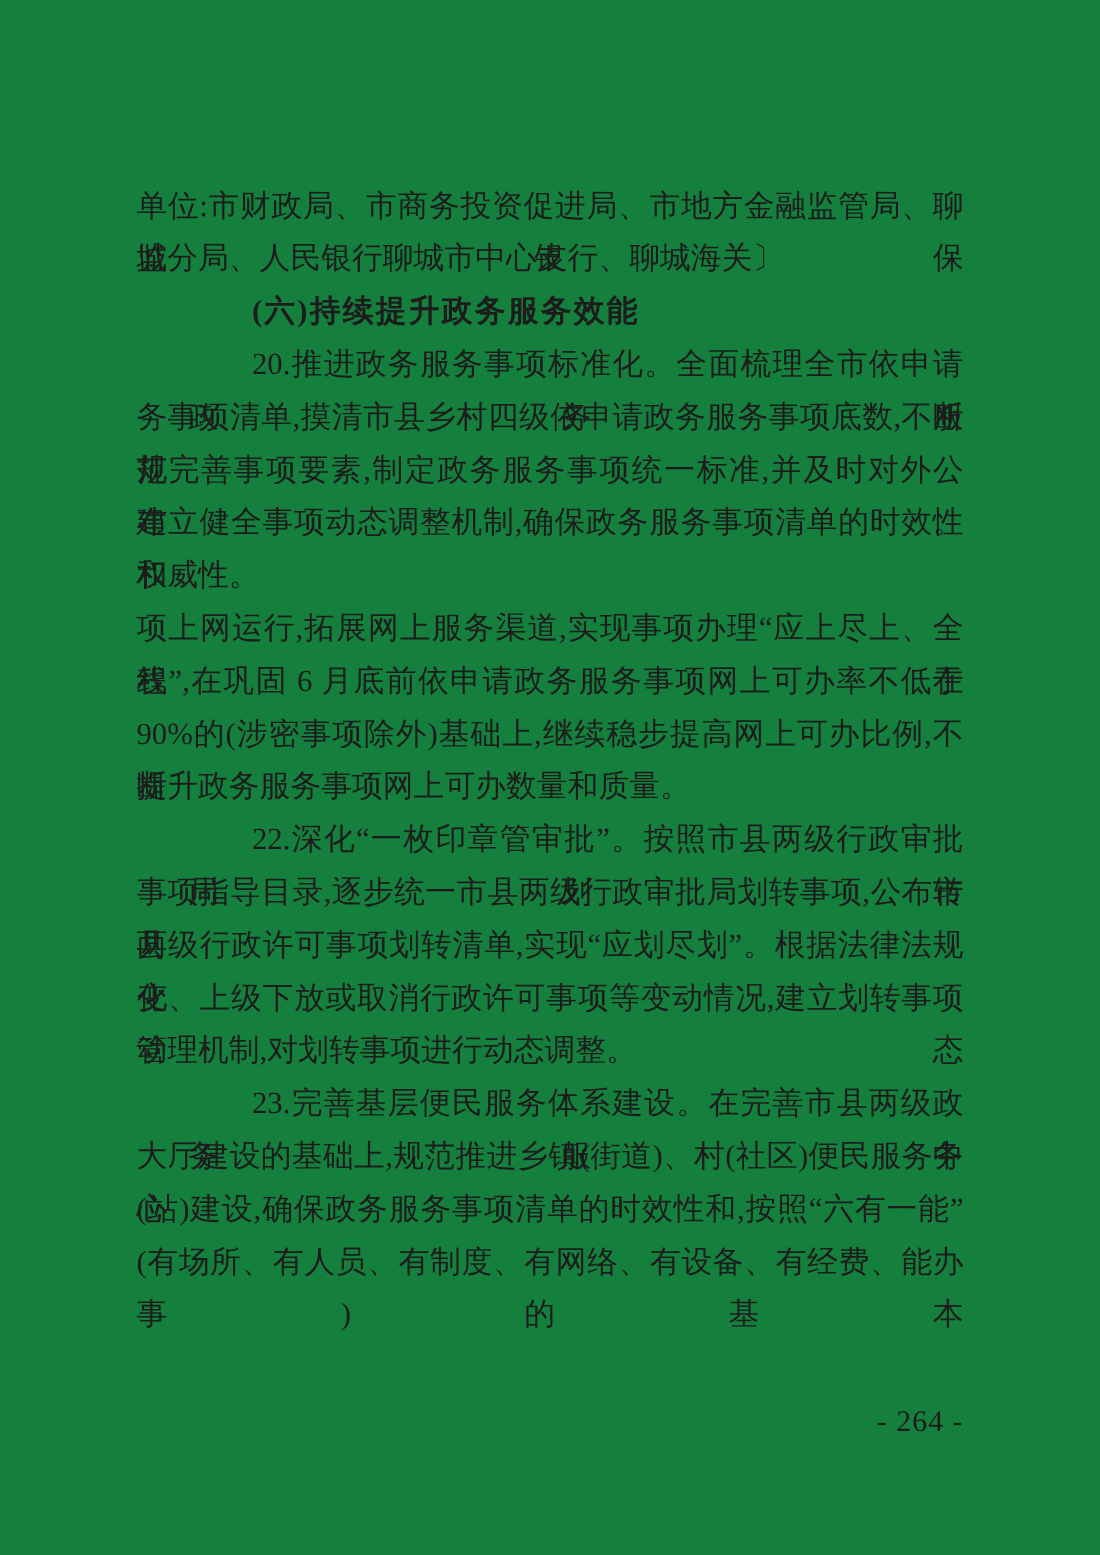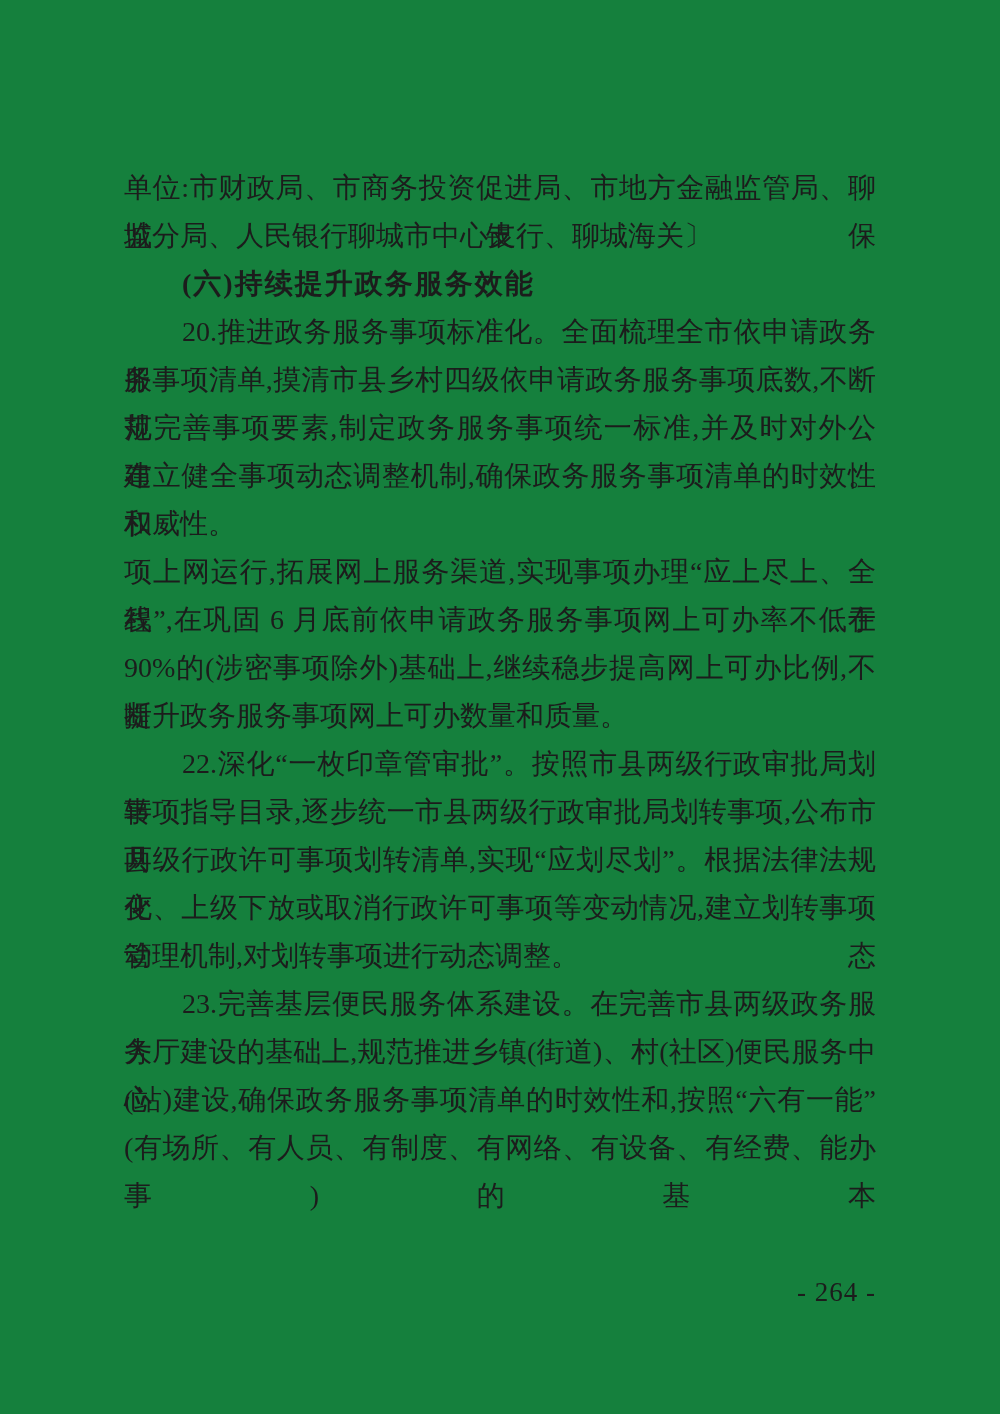--- a/index.html
+++ b/index.html
@@ -31,20 +31,21 @@
     text-align: left;
   }
   .line.fill {
     white-space: normal;
     text-align: justify;
     text-align-last: justify;
     text-justify: inter-character;
   }
   .line.indent {
     padding-left: 58px;
+    margin-left: 47px;
   }
   .line.indent.fill {
     text-indent: 58px;
     padding-left: 0;
   }
   .line.bold {
     font-weight: bold;
     letter-spacing: 2px;
   }
   .page-number {

